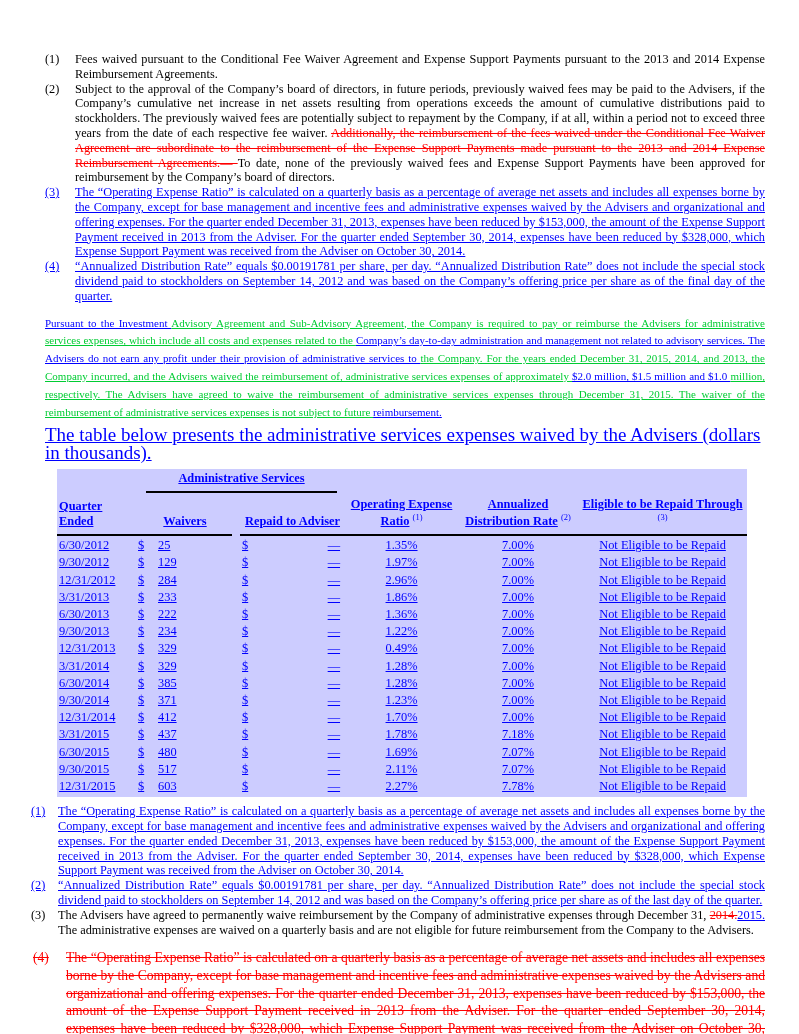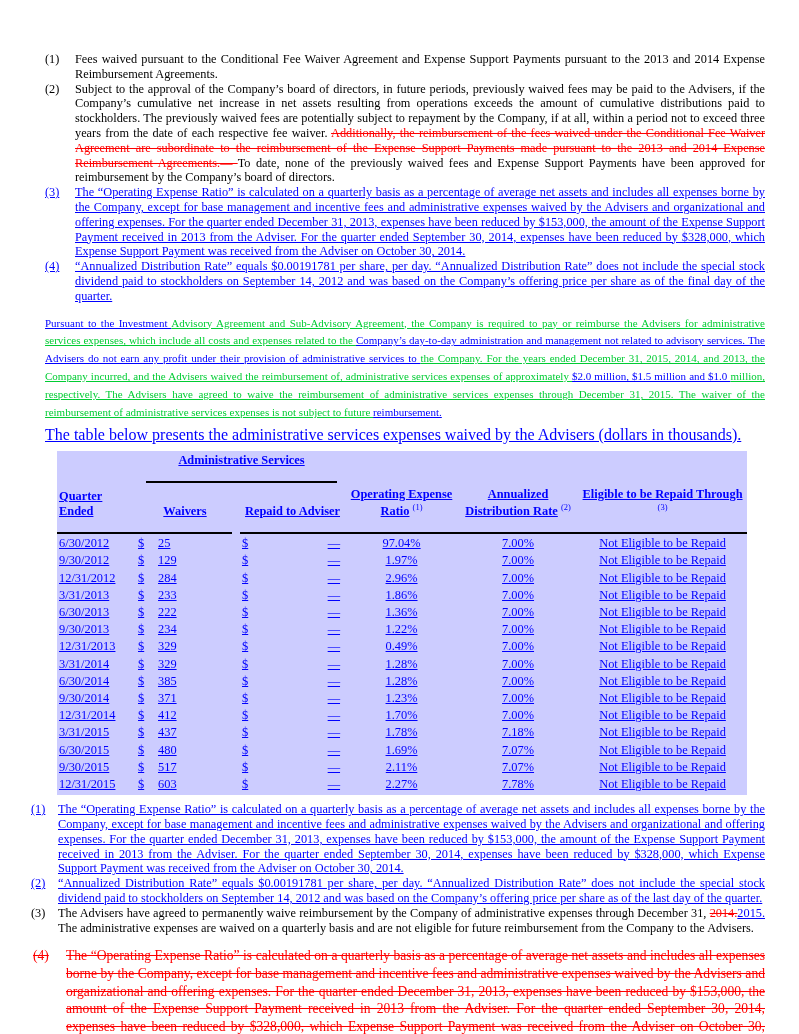--- a/index.html
+++ b/index.html
@@ -28,35 +28,35 @@
   .seg-green { color: var(--green); text-decoration: underline; }
   .seg-red-strike { color: var(--red); text-decoration: line-through; }
   .num-blue { color: var(--blue); text-decoration: underline; }
   .num-red-strike { color: var(--red); text-decoration: line-through; }
 
   .main-para {
     margin-top: 11px;
     font-size: 11px; line-height: 17.9px;
     text-align: justify;
   }
-  .table-intro { margin-top: 4px; font-size: 16px; line-height: 18px; }
+  .table-intro { margin-top: 4px; font-size: 19px; line-height: 18px; }
 
   
   .svc-table {
     margin: 7px 0 0 12px;
     border-collapse: collapse;
     background: var(--table_bg);
     width: 690px;
     font-size: 12.4px;
     color: var(--blue);
     table-layout: fixed;
   }
   .svc-table td { padding: 0; vertical-align: bottom; }
   .hdr { font-weight: bold; text-decoration: underline; }
-  .hcell { border-bottom: 2px solid #000; padding-bottom: 13px; }
+  .hcell { border-bottom: 2px solid #000; padding-bottom: 5px; }
   .hcell.center { text-align: center; }
   .hcell.left { text-align: left; padding-left: 2px; }
   .spanner-row td { padding-top: 2px; }
   .spanner { margin: 0 8px; text-align: center; }
   .colhead-row td { padding-top: 4px; }
   .colhead-row .gap { padding-left: 8px; }
   sup { font-size: 8.5px; text-decoration: none; }
 
   .svc-table tbody td {
     text-decoration: underline;
@@ -151,21 +151,21 @@
           </td>
       </tr>
     </thead>
     <tbody>
         <tr>
           <td class="q">6/30/2012</td>
           <td class="cur">$</td>
           <td class="val">25</td>
           <td class="cur2">$</td>
           <td class="dash">—</td>
-          <td class="c">97.04%</td>
+          <td class="c">1.35%</td>
           <td class="c">7.00%</td>
           <td class="elig">Not Eligible to be Repaid</td>
         </tr>
         <tr>
           <td class="q">9/30/2012</td>
           <td class="cur">$</td>
           <td class="val">129</td>
           <td class="cur2">$</td>
           <td class="dash">—</td>
           <td class="c">1.97%</td>

